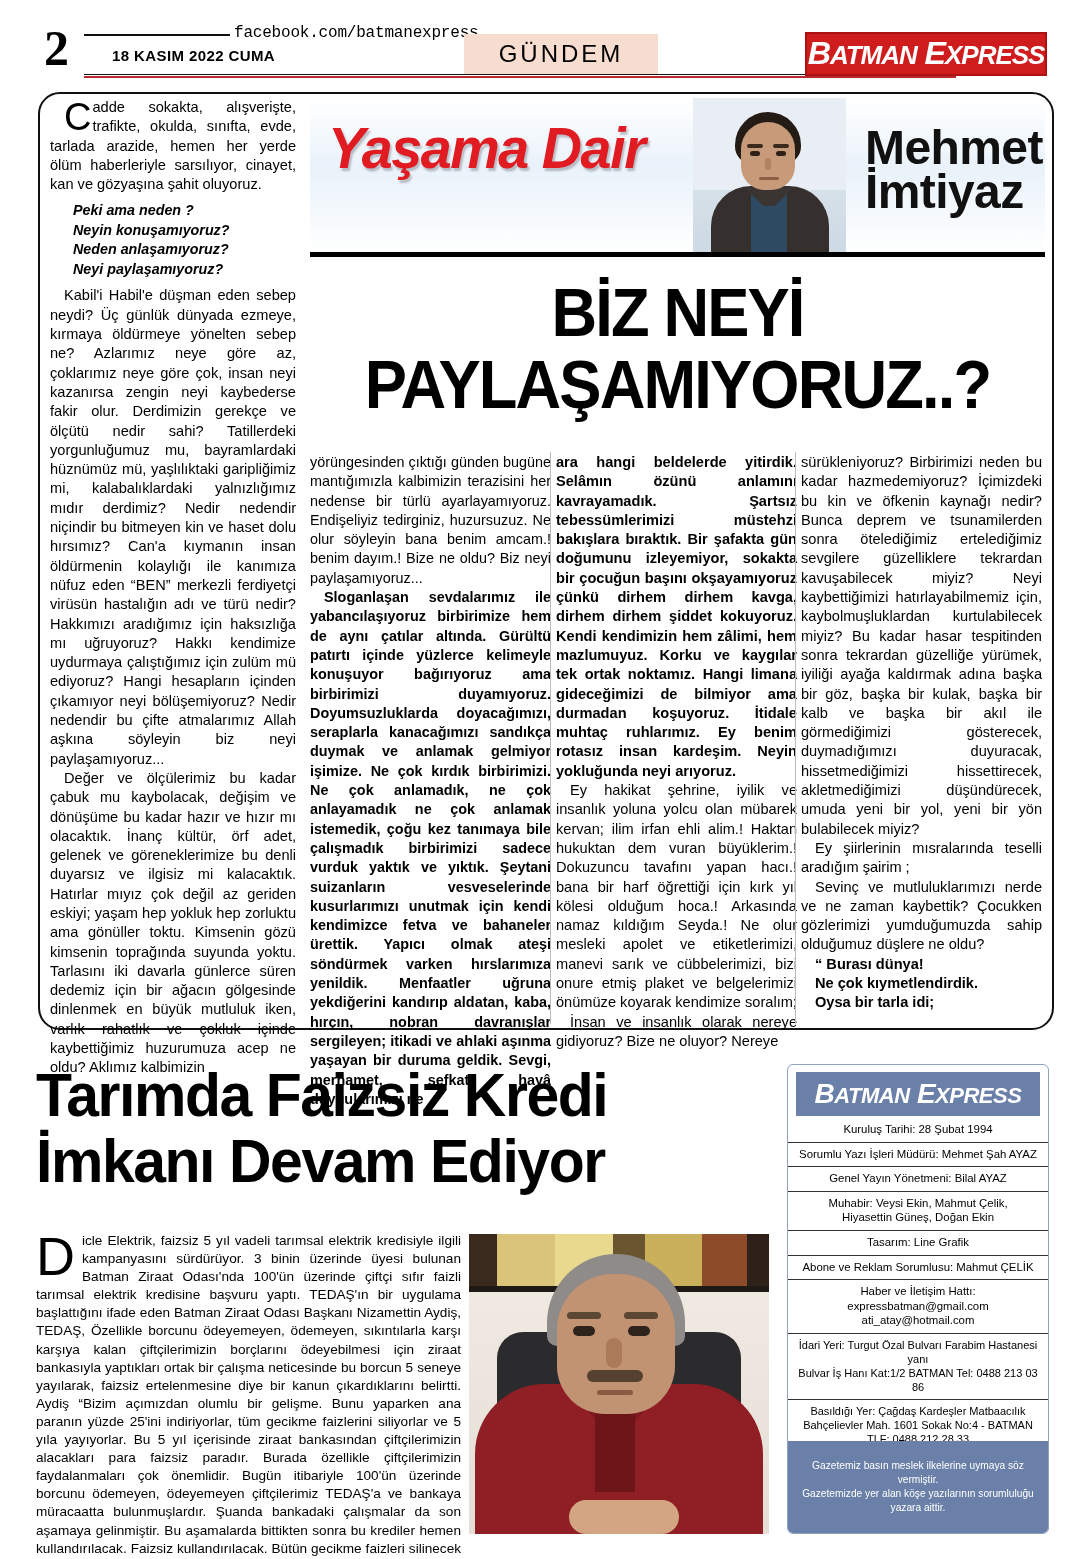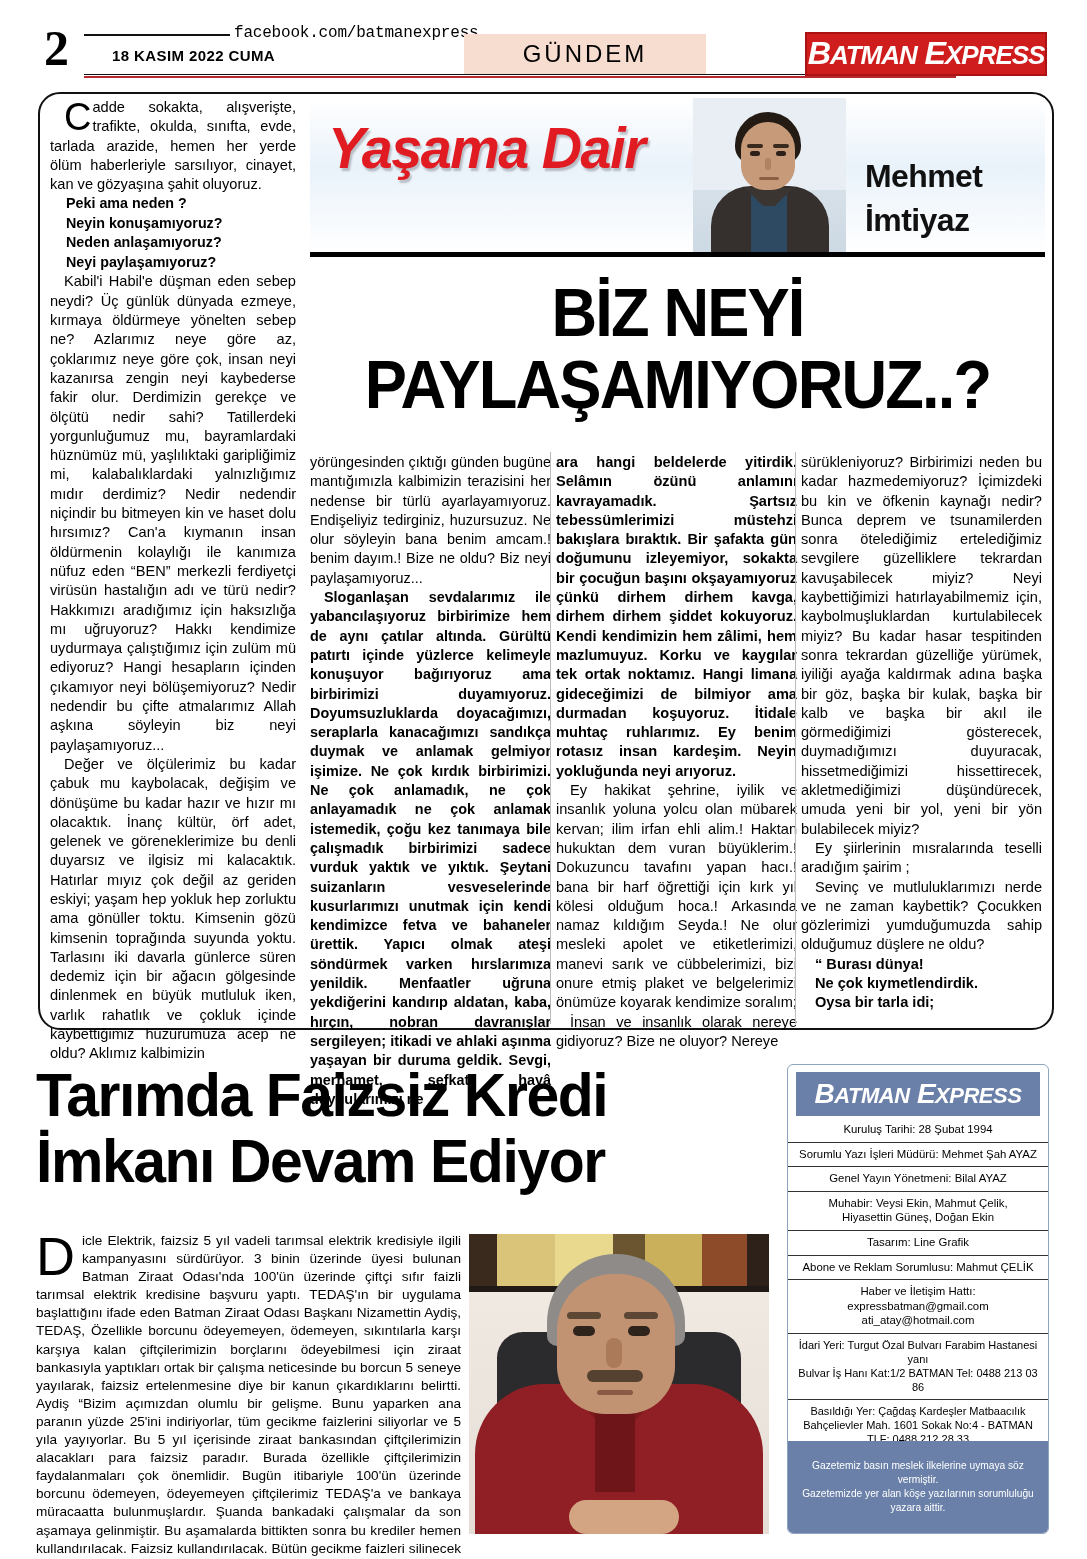--- a/index.html
+++ b/index.html
@@ -46,21 +46,21 @@
   .mh-date {
     position: absolute;
     left: 112px; top: 47px;
     font-size: 15px;
     font-weight: bold;
     letter-spacing: 0.4px;
     white-space: nowrap;
   }
   .mh-section {
     position: absolute;
-    left: 464px; top: 34px; width: 242px; height: 40px;
+    left: 464px; top: 34px; width: 194px; height: 40px;
     background: #f7ddcf;
     text-align: center;
   }
   .mh-section span {
     font-size: 24px;
     letter-spacing: 3px;
     line-height: 40px;
     font-family: "Liberation Sans", sans-serif;
   }
   .mh-rule-bot {
@@ -114,21 +114,21 @@
   .intro-col p { margin: 0; text-indent: 14px; }
   .intro-col p.first { text-indent: 0; }
   .dropcapC {
     float: left;
     font-family: "Liberation Sans", sans-serif;
     font-size: 38px;
     line-height: 30px;
     font-weight: normal;
     padding: 4px 1px 0 14px;
   }
-  .q-list { margin: 0; padding: 0; }
+  .q-list { margin: 7px; padding: 0; font-style: italic; }
   .q-list div {
     font-weight: bold;
     text-indent: 0;
     padding-left: 16px;
     font-size: 14.3px;
     line-height: 19.5px;
   }
 
   
   .banner {
@@ -171,25 +171,24 @@
   .bp-nose { position:absolute; left:72px; top:60px; width:6px; height:12px; background:#b0825f; border-radius:3px;}
   .bp-mouth{ position:absolute; left:66px; top:79px; width:20px; height:3px; background:#8d5d46; border-radius:2px;}
   .bp-body { position:absolute; left:18px; top:88px; width:118px; height:70px; background:#35302e; border-radius:40px 40px 0 0; }
   .bp-shirt{ position:absolute; left:58px; top:92px; width:36px; height:62px; background:#2e4a63; }
   .bp-collar{position:absolute; left:52px; top:90px; width:48px; height:18px; background:#3b3532; transform:rotate(0deg); clip-path:polygon(0 0,100% 0,62% 100%,38% 100%);}
   .banner-author {
     position: absolute;
     left: 555px; top: 28px; width: 172px;
     font-family: "Liberation Sans", sans-serif;
     font-weight: bold;
-    font-size: 32px;
+    font-size: 48px;
     line-height: 44px;
     color: #111;
     letter-spacing: -0.6px;
-    margin-top: 28px;
   }
 
   
   .big-head {
     position: absolute;
     left: 310px; top: 276px; width: 735px;
     text-align: center;
     font-family: "Liberation Sans", sans-serif;
     font-weight: bold;
     font-size: 68px;

